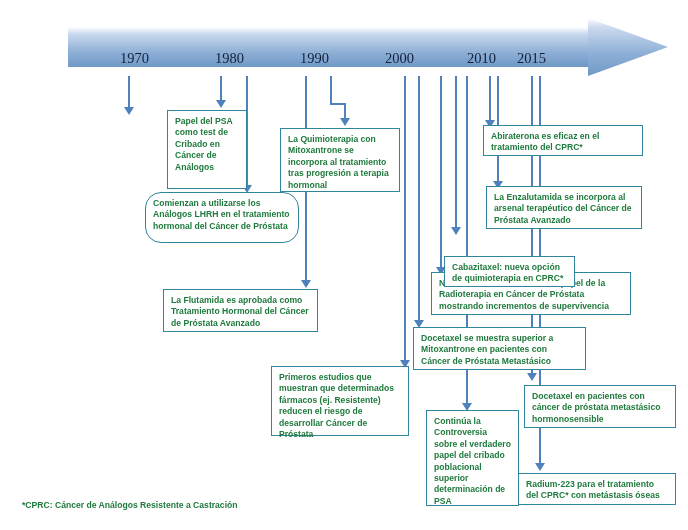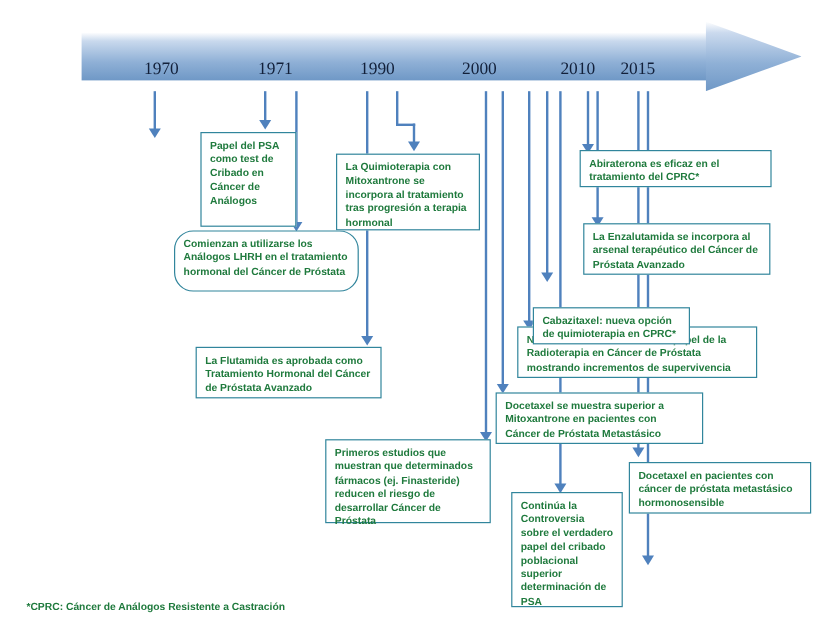--- a/index.html
+++ b/index.html
@@ -58,21 +58,21 @@
 </style>
 </head>
 <body>
 
 <div id="stage">
 
   <div class="arrow-wrap">
     <div class="arrow-body"></div>
     <div class="arrow-head-grad"></div>
     <span class="yearlabel" style="left:52px;">1970</span>
-    <span class="yearlabel" style="left:147px;">1971</span>
+    <span class="yearlabel" style="left:147px;">1980</span>
     <span class="yearlabel" style="left:232px;">1990</span>
     <span class="yearlabel" style="left:317px;text-align:right;">2000</span>
     <span class="yearlabel" style="left:399px;">2010</span>
     <span class="yearlabel" style="left:449px;">2015</span>
   </div>
 
   <div class="vline" style="left:128px;top:76px;height:34px;"></div>
   <div class="arrowdown" style="left:124px;top:107px;"></div>
 
   <div class="vline" style="left:220px;top:76px;height:27px;"></div>
@@ -118,32 +118,33 @@
 
 
   <div class="box" style="left:167px;top:110px;width:80px;height:79px;">Papel del PSA como test de Cribado en Cáncer de Análogos</div>
 
   <div class="box" style="left:145px;top:192px;width:154px;height:51px;border-radius:16px;">Comienzan a utilizarse los Análogos LHRH en el tratamiento hormonal del Cáncer de Próstata</div>
 
   <div class="box" style="left:280px;top:128px;width:120px;height:64px;">La Quimioterapia con Mitoxantrone se incorpora al tratamiento tras progresión a terapia hormonal</div>
 
   <div class="box" style="left:163px;top:289px;width:155px;height:43px;">La Flutamida es aprobada como Tratamiento Hormonal del Cáncer de Próstata Avanzado</div>
 
-  <div class="box" style="left:271px;top:366px;width:138px;height:70px;">Primeros estudios que muestran que determinados fármacos (ej. Finasteride) reducen el riesgo de desarrollar Cáncer de Próstata</div>
+  <div class="box" style="left:271px;top:366px;width:138px;height:70px;">Primeros estudios que muestran que determinados fármacos (ej. Resistente) reducen el riesgo de desarrollar Cáncer de Próstata</div>
 
   <div class="box" style="left:426px;top:410px;width:93px;height:96px;">Continúa la Controversia sobre el verdadero papel del cribado poblacional superior determinación de PSA</div>
 
   <div class="box" style="left:413px;top:327px;width:173px;height:43px;">Docetaxel se muestra superior a Mitoxantrone en pacientes con Cáncer de Próstata Metastásico</div>
 
   <div class="box" style="left:431px;top:272px;width:200px;height:43px;">Nuevos estudios redefinen el papel de la Radioterapia en Cáncer de Próstata mostrando incrementos de supervivencia</div>
 
   <div class="box" style="left:444px;top:232px;width:131px;height:31px;margin-top:24px;">Cabazitaxel: nueva opción de quimioterapia en CPRC*</div>
 
   <div class="box" style="left:483px;top:125px;width:160px;height:31px;">Abiraterona es eficaz en el tratamiento del CPRC*</div>
 
   <div class="box" style="left:524px;top:385px;width:152px;height:43px;">Docetaxel en pacientes con cáncer de próstata metastásico hormonosensible</div>
 
   <div class="box" style="left:486px;top:186px;width:156px;height:43px;">La Enzalutamida se incorpora al arsenal terapéutico del Cáncer de Próstata Avanzado</div>
 
+  <div class="box" style="left:518px;top:473px;width:158px;height:32px;">Radium-223 para el tratamiento del CPRC* con metástasis óseas</div>
 
   <div class="note">*CPRC: Cáncer de Análogos  Resistente a Castración</div>
 
 </div>
 
 </body></html>

